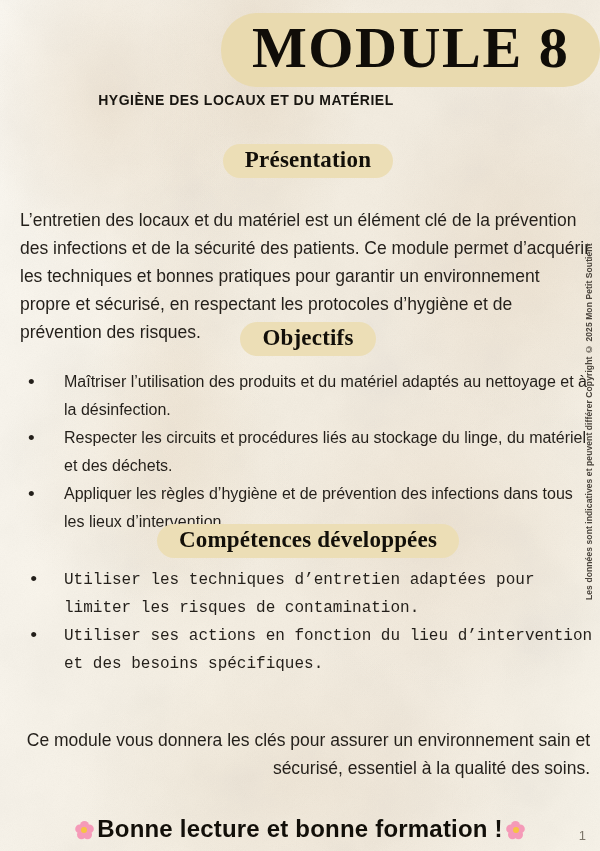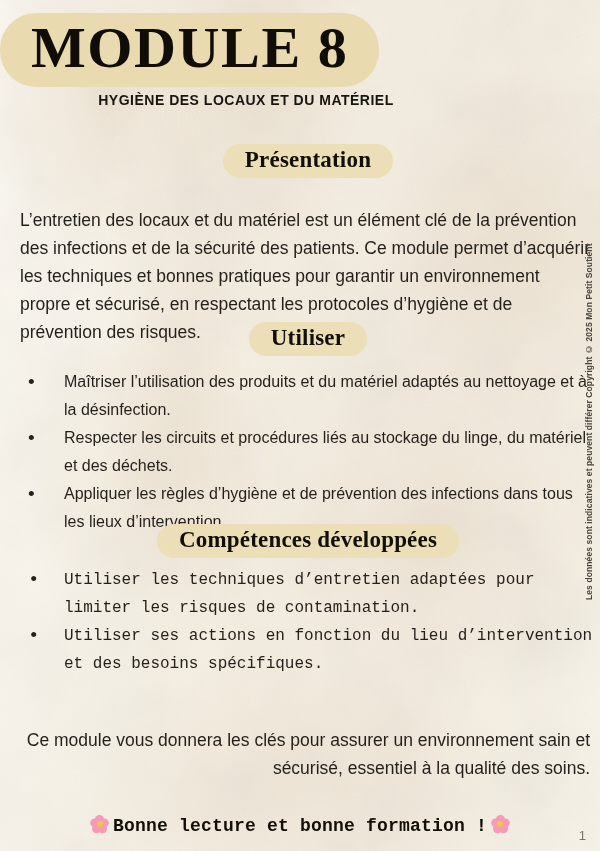--- a/index.html
+++ b/index.html
@@ -40,21 +40,21 @@
     mix-blend-mode: multiply;
     pointer-events: none;
   }
 
   
   .title-wrap {
     position: absolute;
     top: 13px;
     left: 0;
     width: 600px;
-    text-align: left;
+    text-align: right;
   }
   .title-pill {
     display: inline-block;
     background: #e9daaf;
     border-radius: 36px;
     padding: 3px 34px 7px;
     line-height: 1;
   }
   .title-text {
     font-family: "Liberation Serif", "DejaVu Serif", serif;
@@ -148,23 +148,23 @@
 
   
   .footer {
     position: absolute;
     left: 0;
     top: 815px;
     width: 600px;
     text-align: center;
   }
   .footer-text {
-    font-family: Liberation Mono, monospace;
-    font-weight: bold;
-    font-size: 18px;
+    font-family: Liberation Sans, sans-serif;
+    font-weight: bold;
+    font-size: 24px;
     color: #120f09;
     letter-spacing: .2px;
     white-space: nowrap;
   }
   .flower {
     display: inline-block;
     width: 18px;
     height: 18px;
     position: relative;
     vertical-align: -2px;
@@ -259,21 +259,21 @@
       <span class="head-pill">
         <span class="head-text">Présentation</span>
       </span>
     </div>
     <p class="para" style="margin-top:28px;">L’entretien des locaux et du matériel est un élément clé de la prévention des infections et de la sécurité des patients. Ce module permet d’acquérir les techniques et bonnes pratiques pour garantir un environnement propre et sécurisé, en respectant les protocoles d’hygiène et de prévention des risques.</p>
   </div>
 
   <div class="content" style="top:322px;">
     <div class="section-head">
       <span class="head-pill">
-        <span class="head-text">Utiliser</span>
+        <span class="head-text">Objectifs</span>
       </span>
     </div>
     <ul class="bullets" style="margin-top:12px;">
       <li>Maîtriser l’utilisation des produits et du matériel adaptés au nettoyage et à la désinfection.</li>
       <li>Respecter les circuits et procédures liés au stockage du linge, du matériel et des déchets.</li>
       <li>Appliquer les règles d’hygiène et de prévention des infections dans tous les lieux d’intervention.</li>
     </ul>
   </div>
 
   <div class="content" style="top:524px;">

